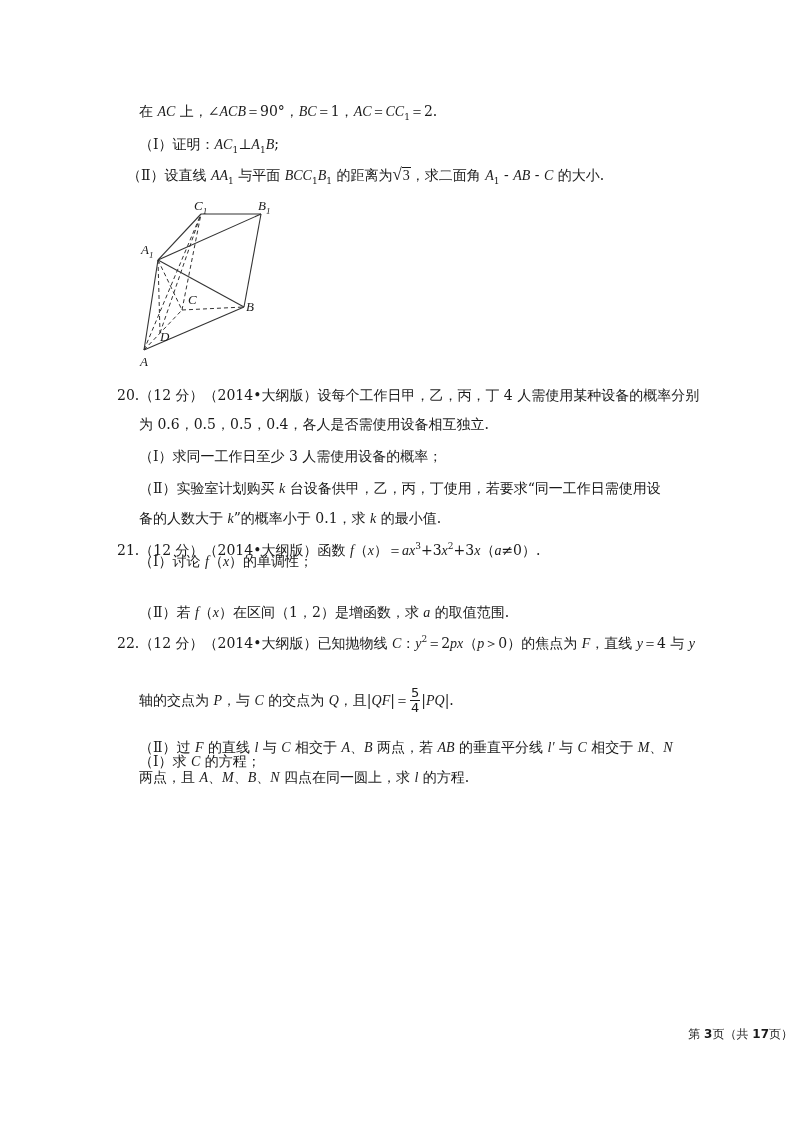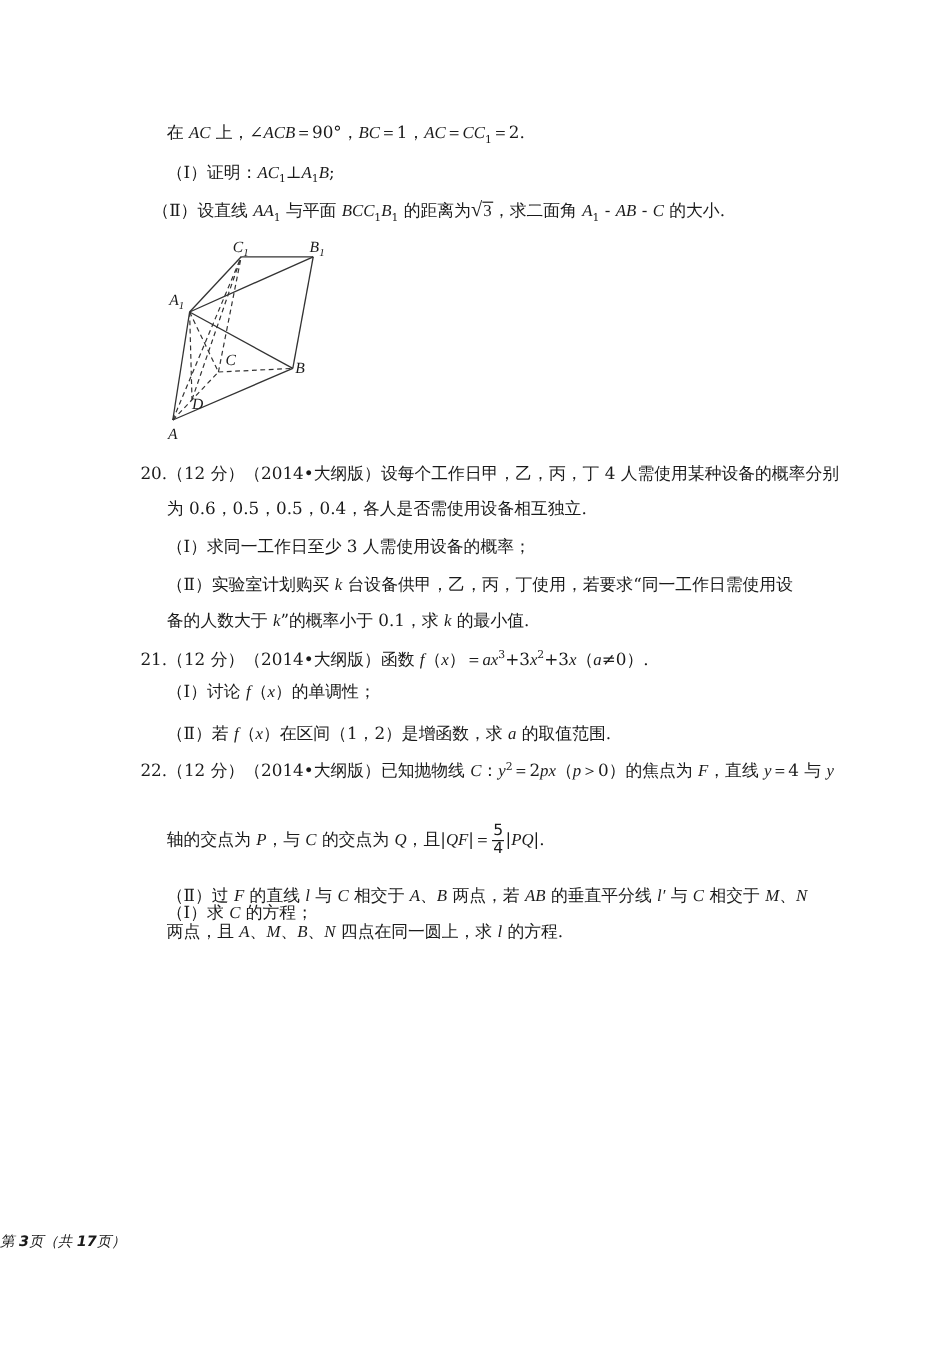--- a/index.html
+++ b/index.html
@@ -18,22 +18,22 @@
     .sqrt .rad { font-family: "Liberation Serif", serif; font-size: 17px; }
     .sqrt .radicand { border-top: 1px solid #1a1a1a; padding: 0 1px; font-family: "Liberation Serif", serif; }
     .frac {
       display: inline-block; vertical-align: middle; text-align: center;
       font-family: "DejaVu Sans", sans-serif; font-size: 13px; line-height: 14px; margin: 0 1px;
     }
     .frac .num { display: block; border-bottom: 1px solid #1a1a1a; padding: 0 1px; }
     .frac .den { display: block; }
     .figure { position: absolute; left: 138px; top: 195px; width: 130px; height: 175px; }
     .footer {
-      position: absolute; left: 0; width: 793px; top: 1026px; text-align: left;
-      font-size: 12px; font-family: "DejaVu Sans", sans-serif; font-style: italic;
+      position: absolute; left: 0; width: 793px; top: 1026px; text-align: right;
+      font-size: 12px; font-family: "DejaVu Sans", sans-serif;
     }
     .footer b { font-weight: bold; }
   </style>
 </head>
 <body>
 
 <div class="line" style="left:139px; top:101px;">
   <span>在 </span><span class="i">AC</span><span> 上，∠</span><span class="i">ACB</span><span>＝90°，</span><span class="i">BC</span><span>＝1，</span><span class="i">AC</span><span>＝</span><span class="i">CC</span><sub>1</sub><span>＝2.</span>
 </div>
 
@@ -82,21 +82,21 @@
 <div class="line" style="left:139px; top:478px;">
   <span>（Ⅱ）实验室计划购买 </span><span class="i">k</span><span> 台设备供甲，乙，丙，丁使用，若要求“同一工作日需使用设</span>
 </div>
 <div class="line" style="left:139px; top:508px;text-align:center;">
   <span>备的人数大于 </span><span class="i">k</span><span>”的概率小于 0.1，求 </span><span class="i">k</span><span> 的最小值.</span>
 </div>
 
 <div class="line" style="left:117px; top:540px;">
   <span>21.（12 分）（2014•大纲版）函数 </span><span class="i">f</span><span>（</span><span class="i">x</span><span>）＝</span><span class="i">ax</span><sup>3</sup><span>+3</span><span class="i">x</span><sup>2</sup><span>+3</span><span class="i">x</span><span>（</span><span class="i">a</span><span>≠0）.</span>
 </div>
-<div class="line" style="left:139px; top:567px;">
+<div class="line" style="left:139px; top:551px;">
   <span>（Ⅰ）讨论 </span><span class="i">f</span><span>（</span><span class="i">x</span><span>）的单调性；</span>
 </div>
 <div class="line" style="left:139px; top:602px;">
   <span>（Ⅱ）若 </span><span class="i">f</span><span>（</span><span class="i">x</span><span>）在区间（1，2）是增函数，求 </span><span class="i">a</span><span> 的取值范围.</span>
 </div>
 
 <div class="line" style="left:117px; top:633px;">
   <span>22.（12 分）（2014•大纲版）已知抛物线 </span><span class="i">C</span><span>：</span><span class="i">y</span><sup>2</sup><span>＝2</span><span class="i">px</span><span>（</span><span class="i">p</span><span>＞0）的焦点为 </span><span class="i">F</span><span>，直线 </span><span class="i">y</span><span>＝4 与 </span><span class="i">y</span>
 </div>
 <div class="line" style="left:139px; top:666px;margin-top:20px;">

